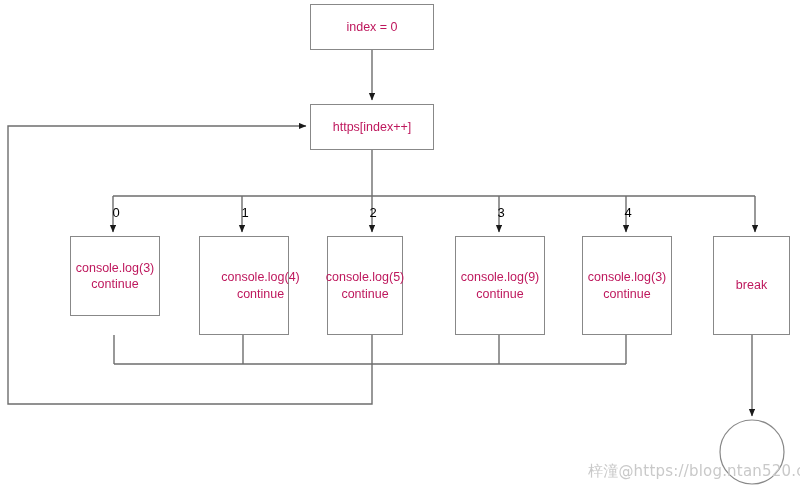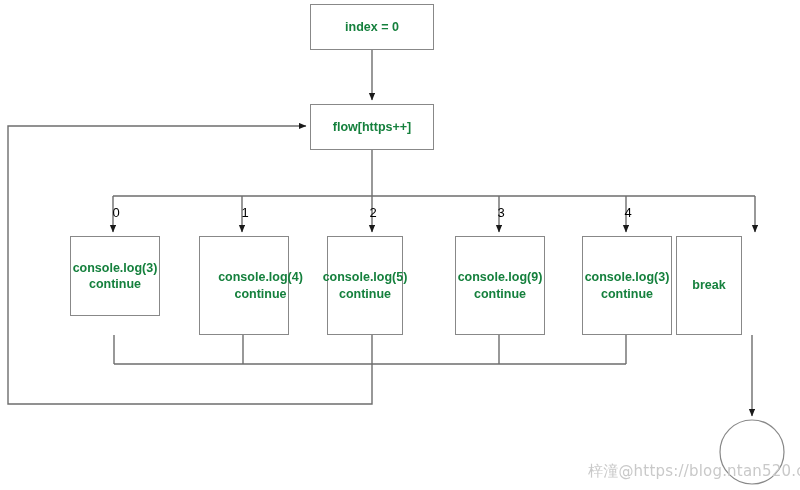--- a/index.html
+++ b/index.html
@@ -24,25 +24,24 @@
   }
   .node-box {
     position: absolute;
     box-sizing: border-box;
     border: 1px solid #888888;
     background: #ffffff;
     display: flex;
     align-items: center;
     justify-content: center;
     text-align: center;
-    color: #15803d;
+    color: #be185d;
     font-size: 12.5px;
     line-height: 1.32;
     white-space: pre-line;
-    font-weight: bold;
   }
   .branch-label {
     position: absolute;
     color: #000000;
     font-size: 13px;
     text-align: center;
     width: 24px;
     line-height: 1;
   }
   .watermark {
@@ -93,38 +92,38 @@
       <path d="M372,364 L372,404 L8,404 L8,126 L306,126" marker-end="url(#arrowhead)"></path>
 
       <path d="M752,335 L752,416" marker-end="url(#arrowhead)"></path>
 
       <circle cx="752" cy="452" r="32" stroke="#888888" stroke-width="1.2" fill="#ffffff"></circle>
     </g>
   </svg>
 
   <div class="node-box" style="left:310px; top:4px; width:124px; height:46px;">index = 0</div>
 
-  <div class="node-box" style="left:310px; top:104px; width:124px; height:46px;">flow[https++]</div>
+  <div class="node-box" style="left:310px; top:104px; width:124px; height:46px;">https[index++]</div>
 
   <div class="node-box" style="left:70px; top:236px; width:90px; height:80px;">console.log(3)
 continue</div>
 
   <div class="node-box" style="left:199px; top:236px; width:90px; height:99px;padding-left:33px;">console.log(4)
 continue</div>
 
   <div class="node-box" style="left:327px; top:236px; width:76px; height:99px;">console.log(5)
 continue</div>
 
   <div class="node-box" style="left:455px; top:236px; width:90px; height:99px;">console.log(9)
 continue</div>
 
   <div class="node-box" style="left:582px; top:236px; width:90px; height:99px;">console.log(3)
 continue</div>
 
-  <div class="node-box" style="left:676px; top:236px; width:66px; height:99px;">break</div>
+  <div class="node-box" style="left:713px; top:236px; width:77px; height:99px;">break</div>
 
   <div class="branch-label" style="left:104px; top:206px;">0</div>
   <div class="branch-label" style="left:233px; top:206px;">1</div>
   <div class="branch-label" style="left:361px; top:206px;">2</div>
   <div class="branch-label" style="left:489px; top:206px;">3</div>
   <div class="branch-label" style="left:616px; top:206px;">4</div>
 
   <div class="watermark" style="left:588px; top:462px;">梓潼@https://blog.ntan520.com</div>
 
 </div>

